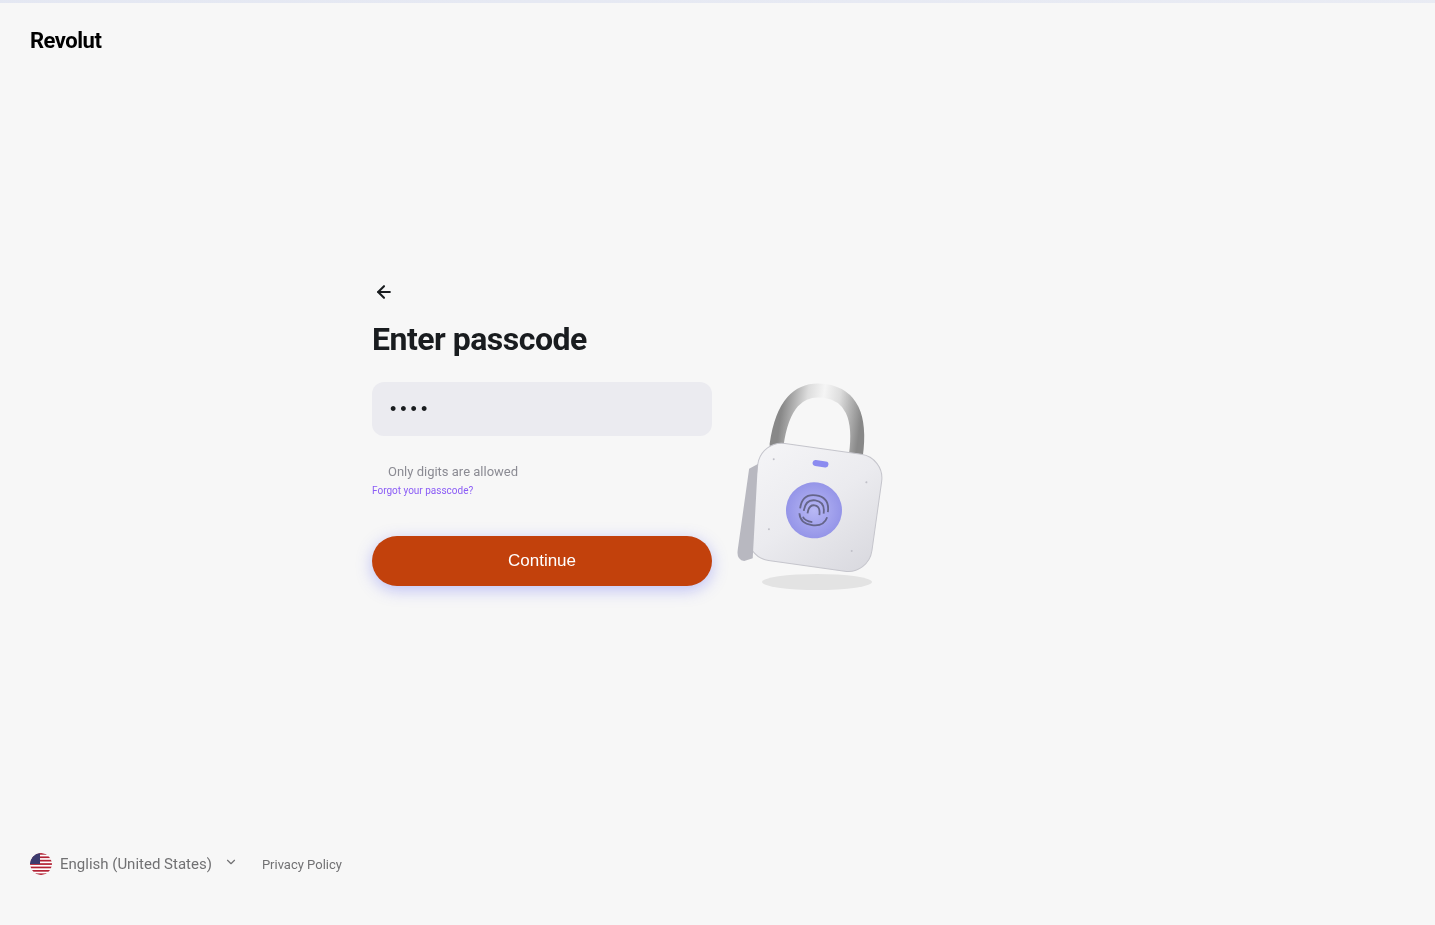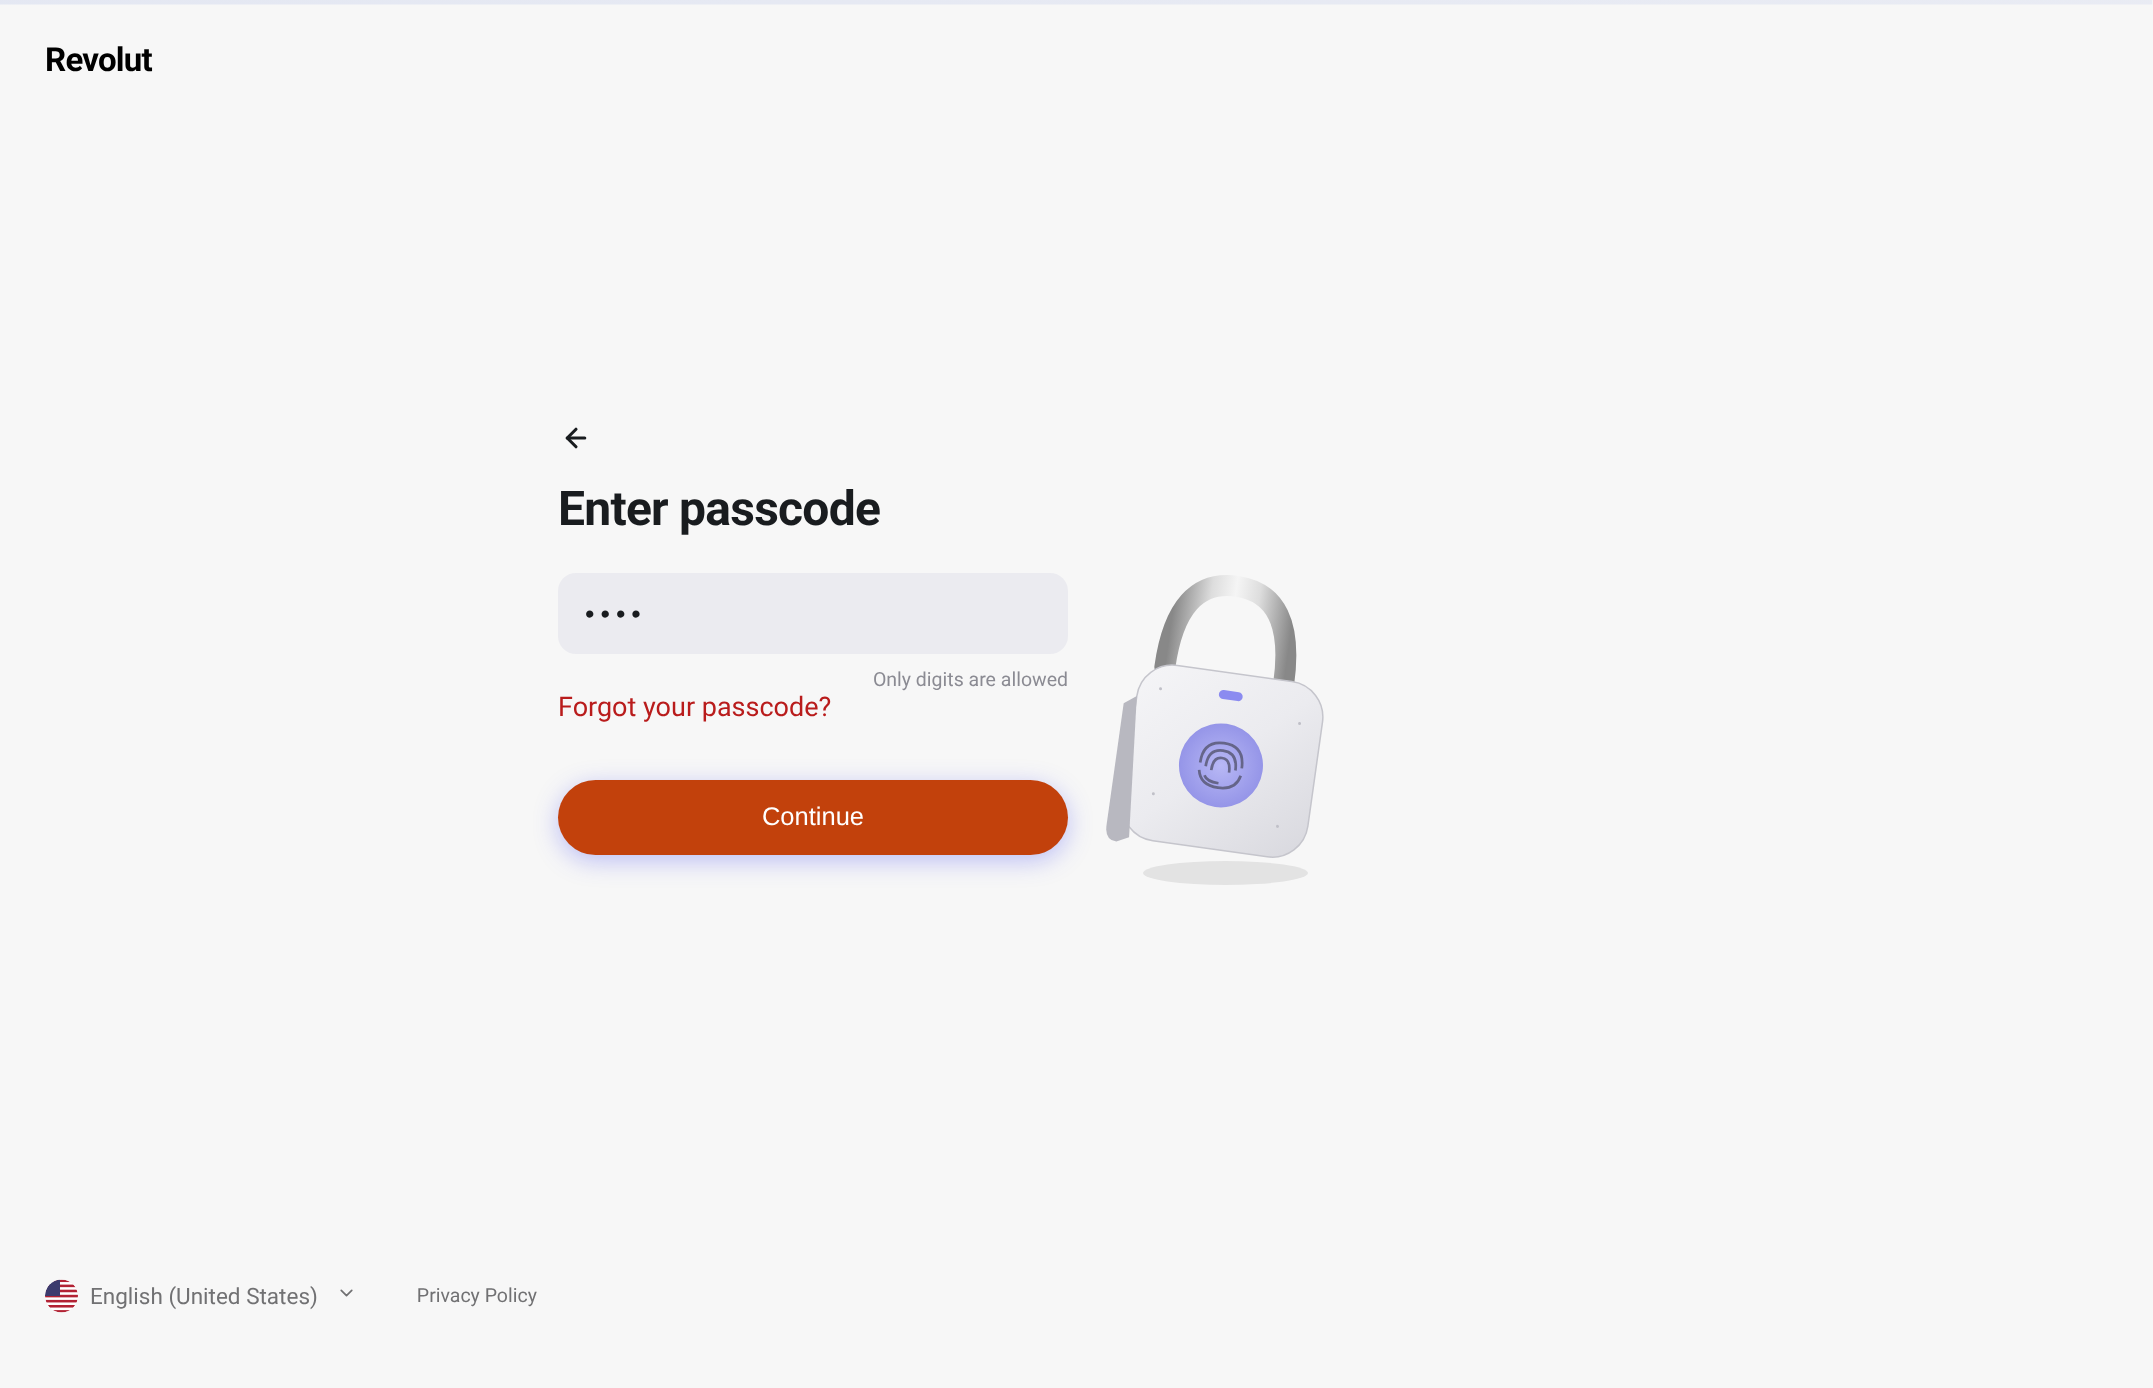--- a/index.html
+++ b/index.html
@@ -68,28 +68,27 @@
       border-radius: 12px;
       padding: 0 18px;
       font-size: 18px;
       letter-spacing: 4px;
       color: #191c1f;
       outline: none;
     }
     .hint-text {
       font-size: 13px;
       color: #8b8b93;
-      margin-top: 10px;
+      margin-top: 28px;
       margin-left: 16px;
-      text-align: right;
     }
     .forgot-link {
       display: inline-block;
-      font-size: 18px;
-      color: #b91c1c;
+      font-size: 10px;
+      color: #8b5cf6;
       text-decoration: none;
       cursor: pointer;
     }
     .continue-button {
       width: 100%;
       height: 50px;
       background: #c2410c;
       border: none;
       border-radius: 999px;
       color: #fff;
@@ -104,21 +103,21 @@
       height: 240px;
       margin-top: 80px;
       position: relative;
     }
     .footer {
       position: absolute;
       bottom: 50px;
       left: 30px;
       display: flex;
       align-items: center;
-      gap: 40px;
+      gap: 24px;
     }
     .language-selector {
       display: flex;
       align-items: center;
       gap: 8px;
       cursor: pointer;
       color: #717173;
       font-size: 15px;
     }
     .flag-icon {

